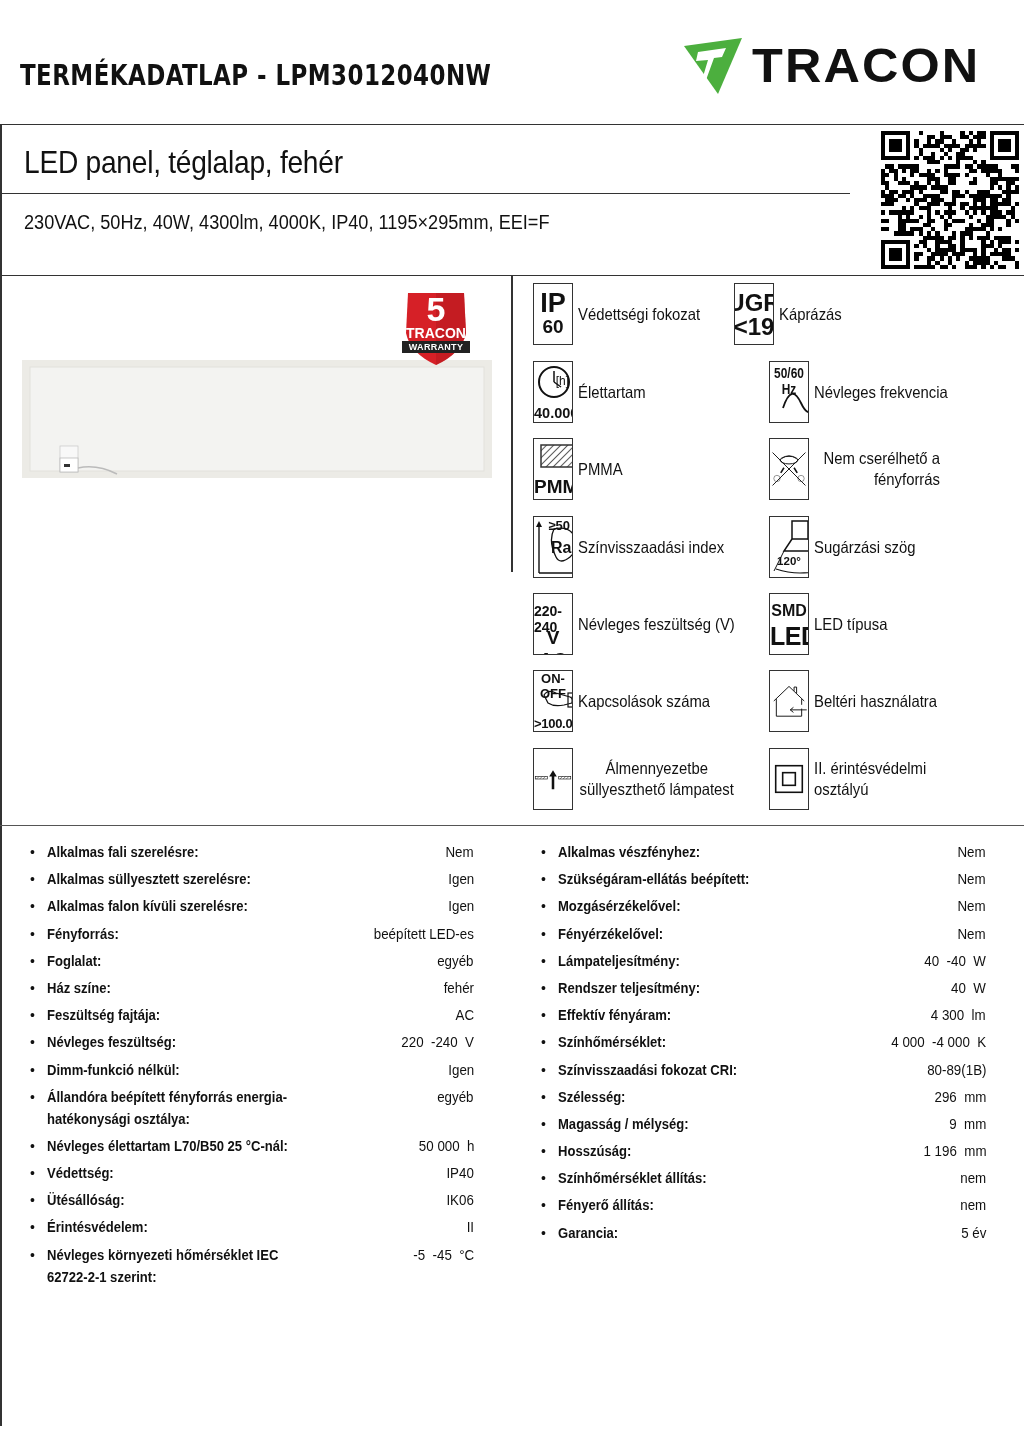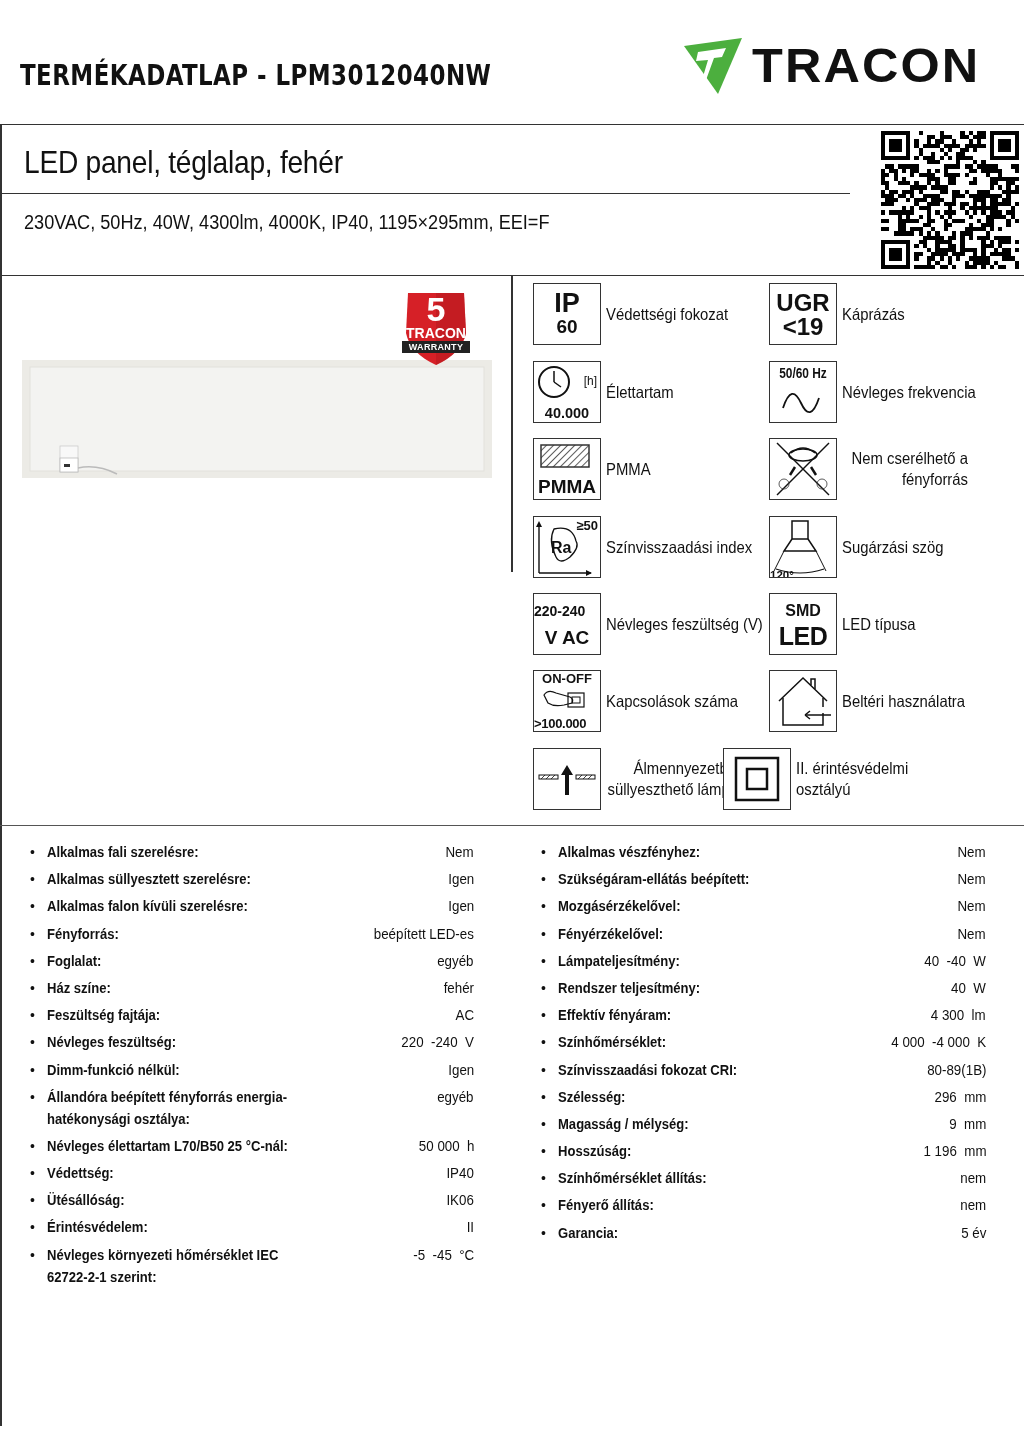--- a/index.html
+++ b/index.html
@@ -9,21 +9,21 @@
   #logo{left:682px;top:36px;width:330px;height:62px;}
   #logo .word{position:absolute;left:70px;top:2px;font-family:"Liberation Sans",sans-serif;font-weight:bold;font-size:48px;letter-spacing:2px;color:#111;transform:scaleX(1.05);transform-origin:left top;}
   .hline{position:absolute;background:#333;height:1px;}
   .vline{position:absolute;background:#333;width:2px;}
   #product-name{left:24px;top:144px;font-size:32px;font-weight:normal;transform:scaleX(0.88);transform-origin:left top;letter-spacing:-0.3px;}
   #product-spec{left:24px;top:211px;font-size:19.5px;transform:scaleX(0.93);transform-origin:left top;}
   #qr{left:881px;top:131px;width:138px;height:138px;}
   #product-image{left:22px;top:360px;width:470px;height:118px;}
   #warranty-badge{left:402px;top:289px;width:68px;height:78px;}
   .icon-row{position:absolute;display:flex;align-items:center;}
-  .ibox{width:68px;height:62px;border:1.5px solid #333;box-sizing:border-box;position:relative;background:#fff;flex:none;display:flex;align-items:center;justify-content:center;overflow:hidden;}
+  .ibox{width:40px;height:62px;border:1.5px solid #333;box-sizing:border-box;position:relative;background:#fff;flex:none;display:flex;align-items:center;justify-content:center;overflow:hidden;}
   .ilabel{margin-left:5px;font-size:16.5px;line-height:21px;transform:scaleX(0.9);transform-origin:left center;white-space:nowrap;}
   .specs{position:absolute;list-style:none;margin:0;padding:0;font-size:14.5px;}
   .specs li{position:relative;display:flex;justify-content:space-between;line-height:22px;margin-bottom:5.2px;}
   .specs li .bullet{position:absolute;left:-17px;top:0;font-size:14px;}
   .specs li .k{font-weight:bold;transform:scaleX(0.9);transform-origin:left top;white-space:nowrap;}
   .specs li .k.wrap{white-space:normal;}
   .specs li .v{text-align:right;white-space:nowrap;transform:scaleX(0.92);transform-origin:right top;}
 </style>
 </head>
 <body>
@@ -539,21 +539,21 @@
   <div style="position:absolute;left:0;width:68px;top:53px;text-align:center;color:#fff;font-weight:bold;font-size:9px;line-height:10px;letter-spacing:0.3px;">WARRANTY</div>
 </div>
 
 <div class="icon-row" style="left:533px;top:283px;">
   <div class="ibox" style="flex-direction:column;">
     <div style="font-weight:bold;font-size:27px;line-height:26px;">IP</div>
     <div style="font-weight:bold;font-size:19px;line-height:22px;">60</div>
   </div>
   <div class="ilabel">Védettségi fokozat</div>
 </div>
-<div class="icon-row" style="left:769px;top:283px;">
+<div class="icon-row" style="left:734px;top:283px;">
   <div class="ibox" style="flex-direction:column;">
     <div style="font-weight:bold;font-size:24px;line-height:25px;">UGR</div>
     <div style="font-weight:bold;font-size:24px;line-height:24px;">&lt;19</div>
   </div>
   <div class="ilabel">Káprázás</div>
 </div>
 
 <div class="icon-row" style="left:533px;top:361px;">
   <div class="ibox">
     <svg width="36" height="36" viewBox="0 0 36 36" style="position:absolute;left:2px;top:2px;">
@@ -622,21 +622,21 @@
 </div>
 <div class="icon-row" style="left:769px;top:516px;">
   <div class="ibox">
     <svg width="60" height="60" viewBox="0 0 60 60" style="position:absolute;left:0;top:0;">
       <rect x="22" y="4" width="16" height="18" fill="none" stroke="#111" stroke-width="1.5"></rect>
       <path d="M22 22 L14 34 L46 34 L38 22" fill="none" stroke="#111" stroke-width="1.5"></path>
       <line x1="14" y1="34" x2="4" y2="54" stroke="#111" stroke-width="1"></line>
       <line x1="46" y1="34" x2="56" y2="54" stroke="#111" stroke-width="1"></line>
       <path d="M6 52 Q30 60 54 52" fill="none" stroke="#111" stroke-width="1.2"></path>
     </svg>
-    <span style="position:absolute;left:0;right:0;top:52px;font-weight:bold;font-size:11.5px;">120°</span>
+    <span style="position:absolute;left:0;right:0;top:38px;text-align:center;font-weight:bold;font-size:11.5px;">120°</span>
   </div>
   <div class="ilabel">Sugárzási szög</div>
 </div>
 
 <div class="icon-row" style="left:533px;top:593px;">
   <div class="ibox">
     <span style="position:absolute;left:0;right:0;top:9px;text-align:left;font-weight:bold;font-size:14px;">220-240</span>
     <span style="position:absolute;left:0;right:0;top:33px;text-align:center;font-weight:bold;font-size:19px;">V AC</span>
   </div>
   <div class="ilabel">Névleges feszültség (V)</div>
@@ -679,21 +679,21 @@
   <div class="ibox">
     <svg width="60" height="60" viewBox="0 0 60 60">
       <rect x="2" y="26" width="19" height="4" fill="#fff" stroke="#111" stroke-width="1"></rect>
       <rect x="39" y="26" width="19" height="4" fill="#fff" stroke="#111" stroke-width="1"></rect>
       <path d="M4 30 L8 26 M9 30 L13 26 M14 30 L18 26 M41 30 L45 26 M46 30 L50 26 M51 30 L55 26" stroke="#111" stroke-width="0.8"></path>
       <path d="M30 16 L24 26 L28 26 L28 46 L32 46 L32 26 L36 26 Z" fill="#111"></path>
     </svg>
   </div>
   <div class="ilabel" style="white-space:normal;width:175px;">Álmennyezetbe süllyeszthető lámpatest</div>
 </div>
-<div class="icon-row" style="left:723px;top:748px;">
+<div class="icon-row" style="left:769px;top:748px;">
   <div class="ibox">
     <svg width="60" height="60" viewBox="0 0 60 60">
       <rect x="9" y="9" width="42" height="42" fill="none" stroke="#111" stroke-width="2.5"></rect>
       <rect x="20" y="20" width="20" height="20" fill="none" stroke="#111" stroke-width="2.5"></rect>
     </svg>
   </div>
   <div class="ilabel" style="white-space:normal;width:140px;">II. érintésvédelmi osztályú</div>
 </div>
 
 <ul id="specs-left" class="specs" style="left:47px;top:841px;width:427px;">

